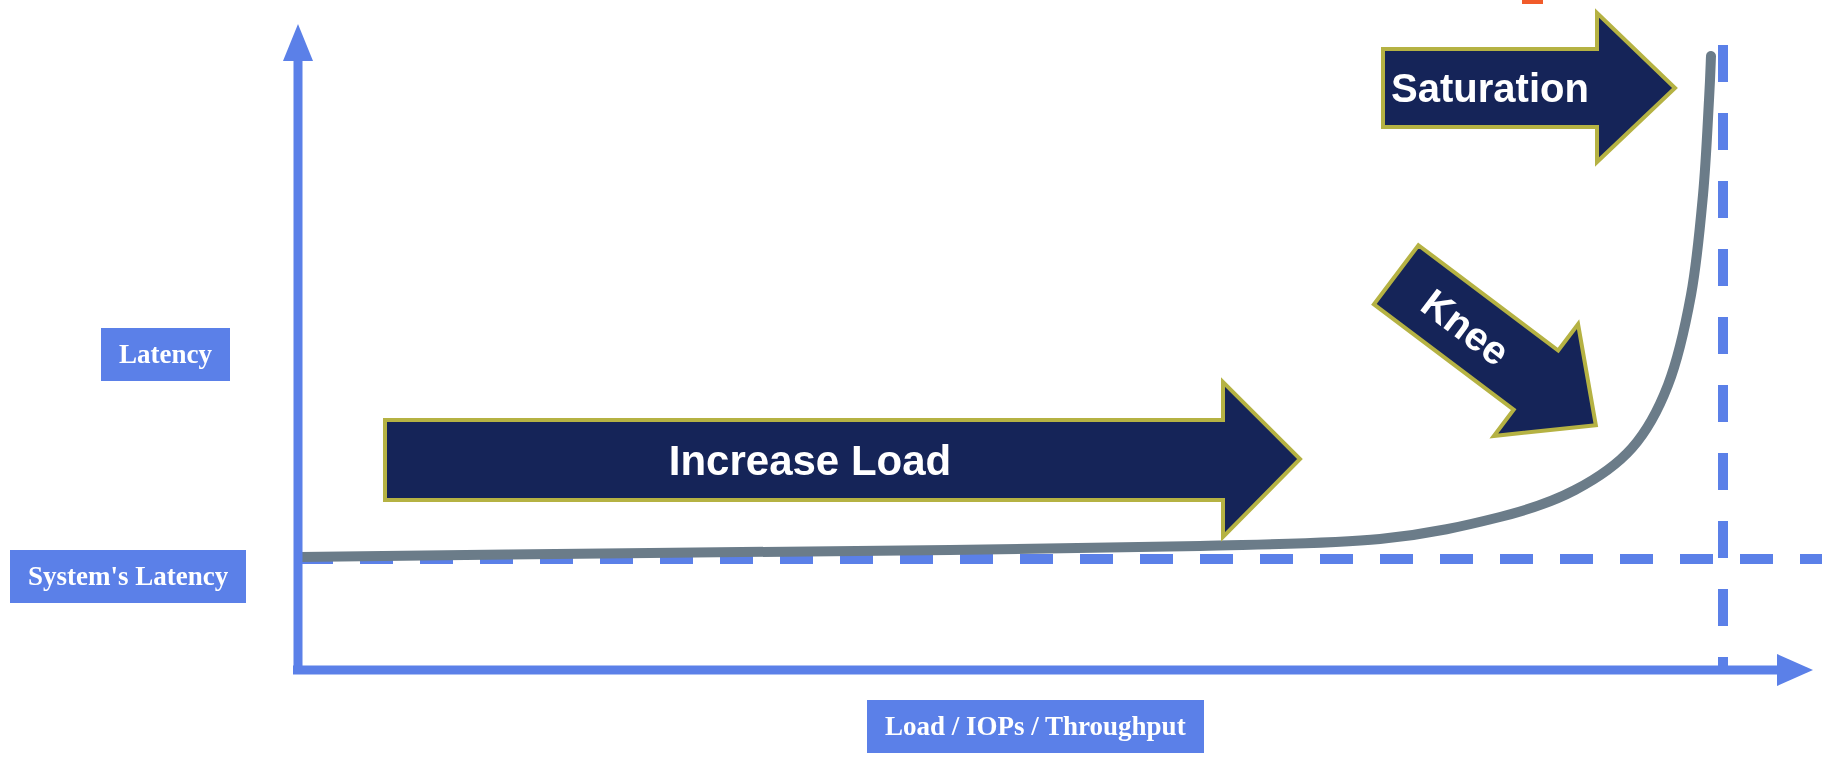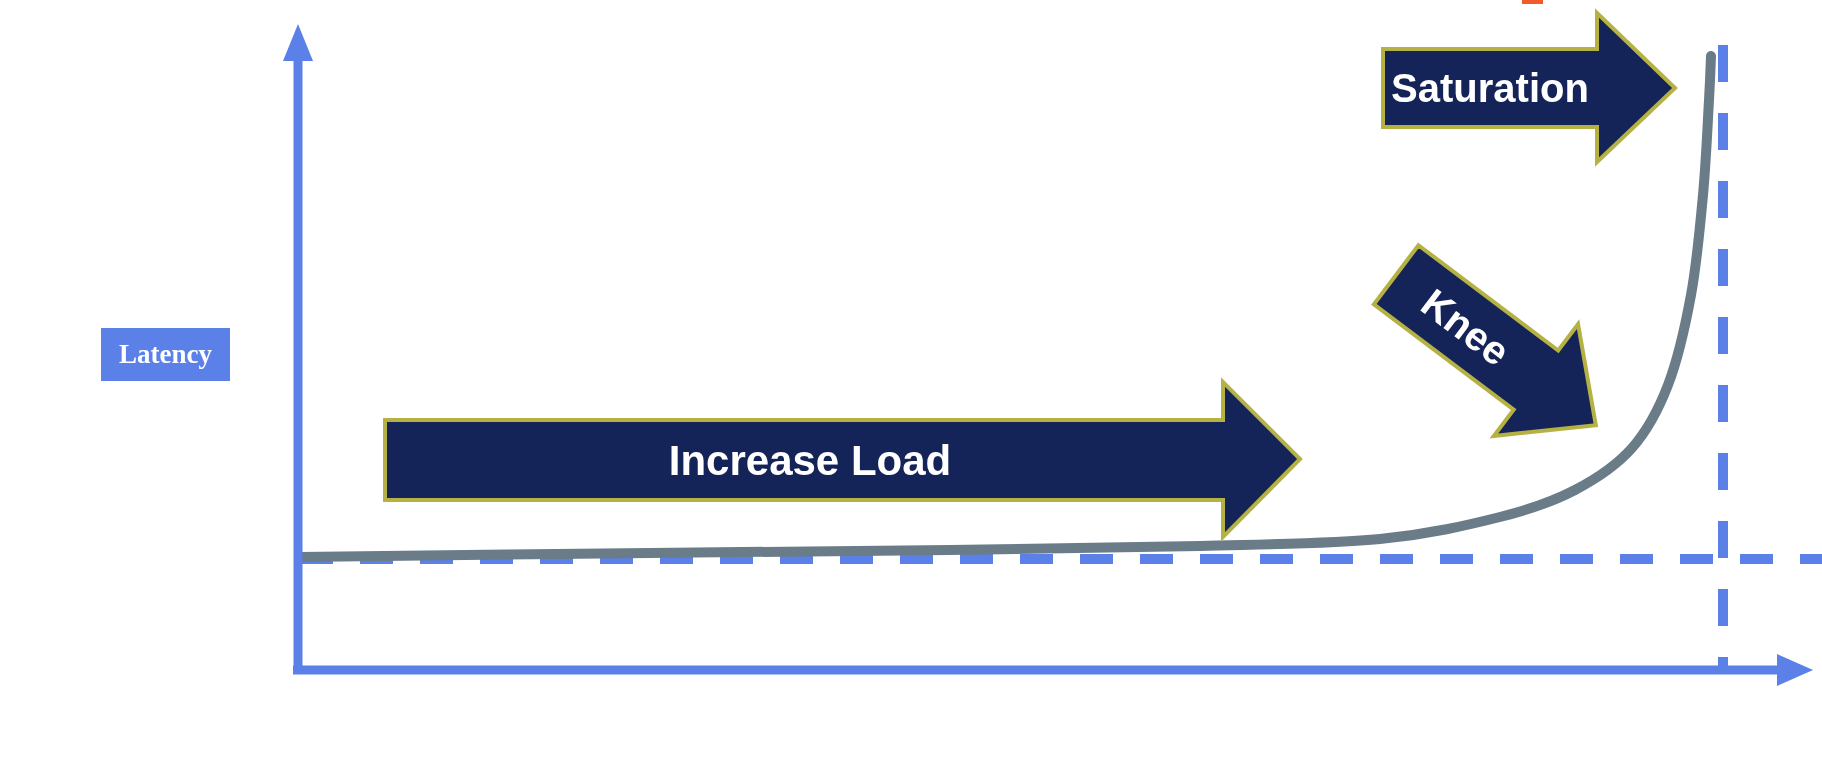--- a/index.html
+++ b/index.html
@@ -65,14 +65,16 @@
     </g>
 
     <g transform="translate(1496,350) rotate(37)">
       <polygon class="block-arrow" points="-125,-37 50,-37 50,-70 125,0 50,70 50,37 -125,37"></polygon>
       <text class="arrow-text" x="-38" y="14" font-size="40">Knee</text>
     </g>
   </svg>
 
   <div class="chip chip-latency">Latency</div>
 
+  <div class="chip chip-system-latency">System's Latency</div>
 
+  <div class="chip chip-load">Load / IOPs / Throughput</div>
 </div>
 
 </body></html>

